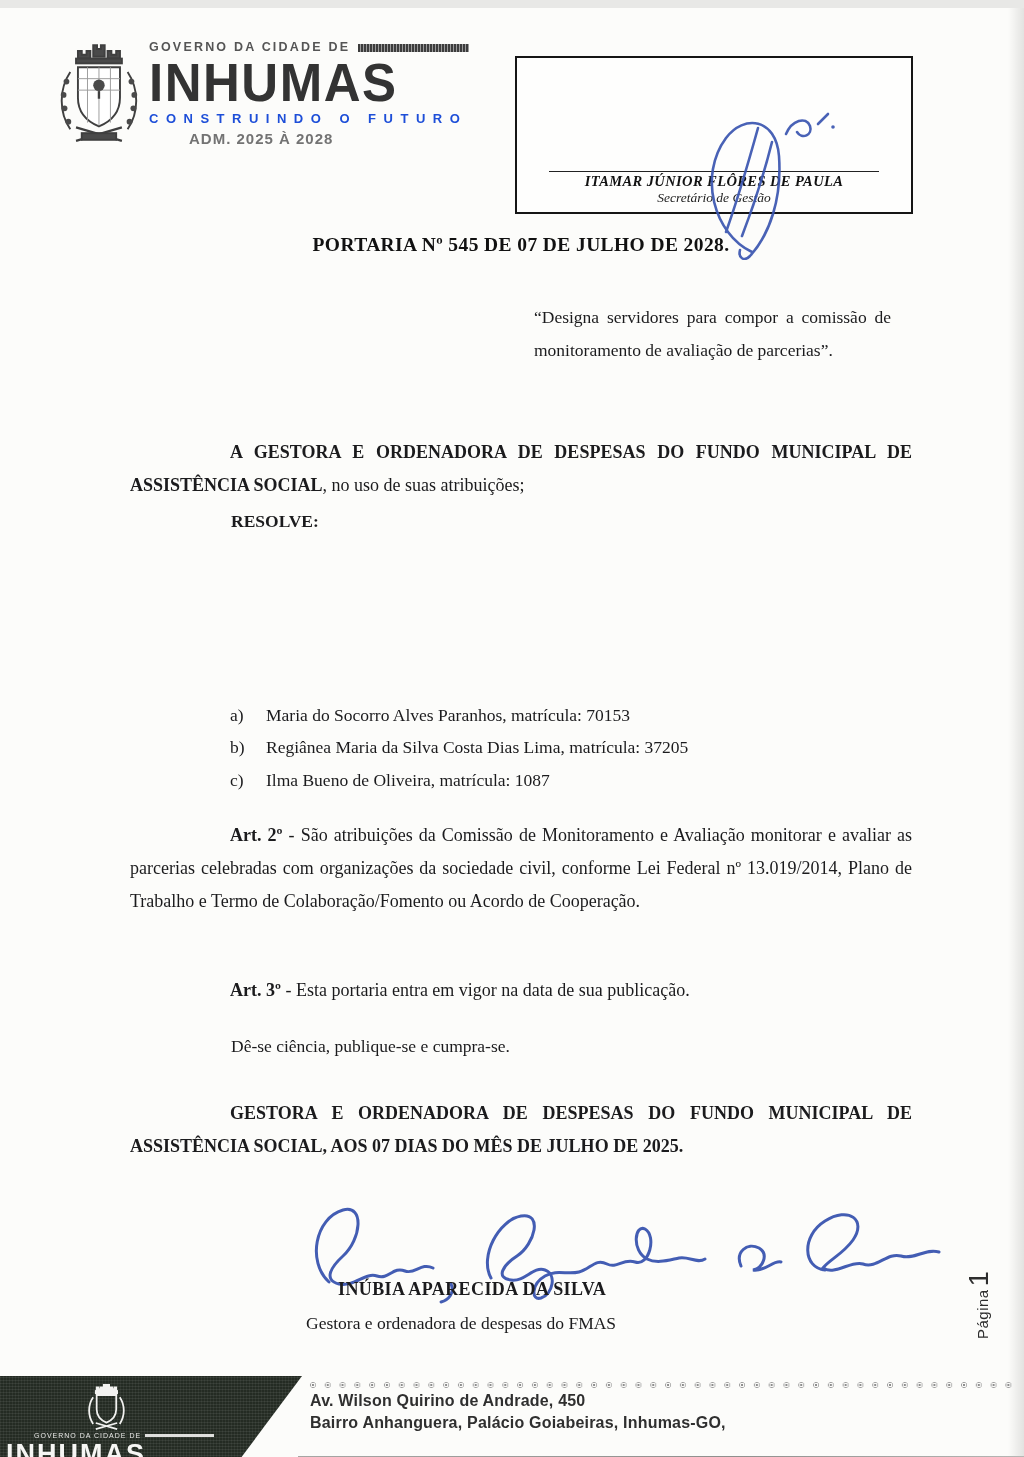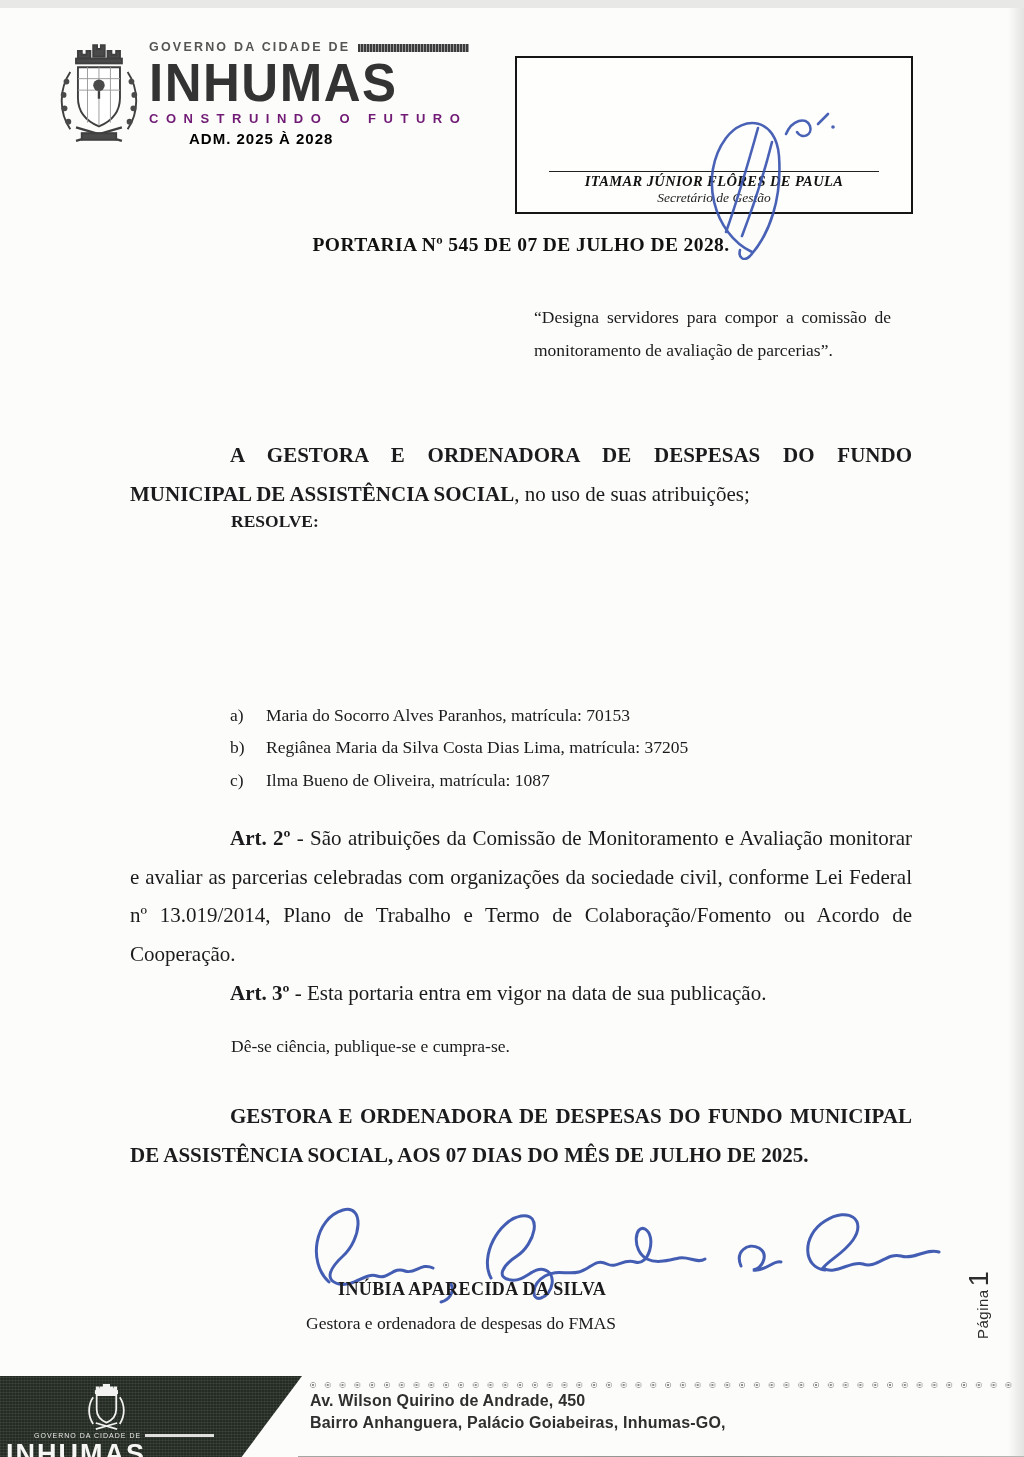--- a/index.html
+++ b/index.html
@@ -15,41 +15,41 @@
   
   .logo-wrap{position:absolute;left:55px;top:26px;width:420px;}
   .crest{position:absolute;left:0;top:4px;}
   .logo-text{position:absolute;left:94px;top:6px;width:320px;font-family:"Liberation Sans",sans-serif;}
   .logo-row1{display:flex;align-items:center;gap:8px;}
   .logo-gov{font-size:12.5px;font-weight:700;letter-spacing:2.2px;color:#555;white-space:nowrap;}
   .logo-bar{flex:1;height:8px;margin-top:1px;
     background:repeating-linear-gradient(90deg,#3c3c3c 0 2px,#9a9a9a 2px 3px);}
   .logo-name{font-size:51px;font-weight:800;letter-spacing:1.5px;color:#333;line-height:1.0;
     margin-top:2px;transform:scaleY(1.04);transform-origin:left top;}
-  .logo-slogan{font-size:13px;font-weight:600;letter-spacing:7.5px;color:#701a75;margin-top:4px;white-space:nowrap;}
-  .logo-adm{font-size:15px;font-weight:700;letter-spacing:1px;color:#000000;margin-top:4px;margin-left:40px;}
+  .logo-slogan{font-size:13px;font-weight:600;letter-spacing:7.5px;color:#1d4ed8;margin-top:4px;white-space:nowrap;}
+  .logo-adm{font-size:15px;font-weight:700;letter-spacing:1px;color:#737373;margin-top:4px;margin-left:40px;}
 
   
   .decl-box{position:absolute;left:515px;top:48px;width:398px;height:158px;
     border:2px solid #151515;box-sizing:border-box;padding:7px 10px 6px 10px;
     display:flex;flex-direction:column;background:rgba(255,255,255,0.6);}
   .decl-text{font-size:15.5px;line-height:1.55;text-align:justify;color:#14151e;}
   .decl-sign{margin-top:auto;text-align:center;}
   .decl-line{width:330px;border:0;border-top:1.6px solid #222;margin:0 auto 1px auto;}
   .decl-name{font-size:14.5px;font-weight:700;font-style:italic;letter-spacing:0.4px;color:#121212;}
   .decl-role{font-size:13.5px;font-style:italic;color:#1c1c1c;}
 
   .sig-itamar{position:absolute;left:652px;top:92px;width:190px;height:160px;pointer-events:none;}
 
   
   .doc-title{position:absolute;left:130px;top:226px;width:782px;text-align:center;
     font-size:19.5px;font-weight:700;letter-spacing:0.4px;color:#111;}
   .epigraph{position:absolute;left:534px;top:293px;width:357px;
     font-size:17.5px;line-height:1.88;text-align:justify;}
-  .para{position:absolute;left:130px;width:782px;font-size:21px;line-height:1.84;
+  .para{position:absolute;left:130px;width:782px;font-size:18px;line-height:1.84;
     text-align:justify;text-indent:100px;}
   .p-preamble{top:428px;}
   .p-resolve{position:absolute;left:231px;top:503px;font-size:17.5px;font-weight:700;}
   .p-art1{top:566px;}
   .members{position:absolute;left:230px;top:697px;font-size:17.5px;}
   .member-row{margin-bottom:10.5px;line-height:1.25;}
   .member-marker{display:inline-block;width:36px;}
   .p-art2{top:811px;}
   .p-art3{top:966px;}
   .p-dese{position:absolute;left:231px;top:1028px;font-size:17.5px;}

